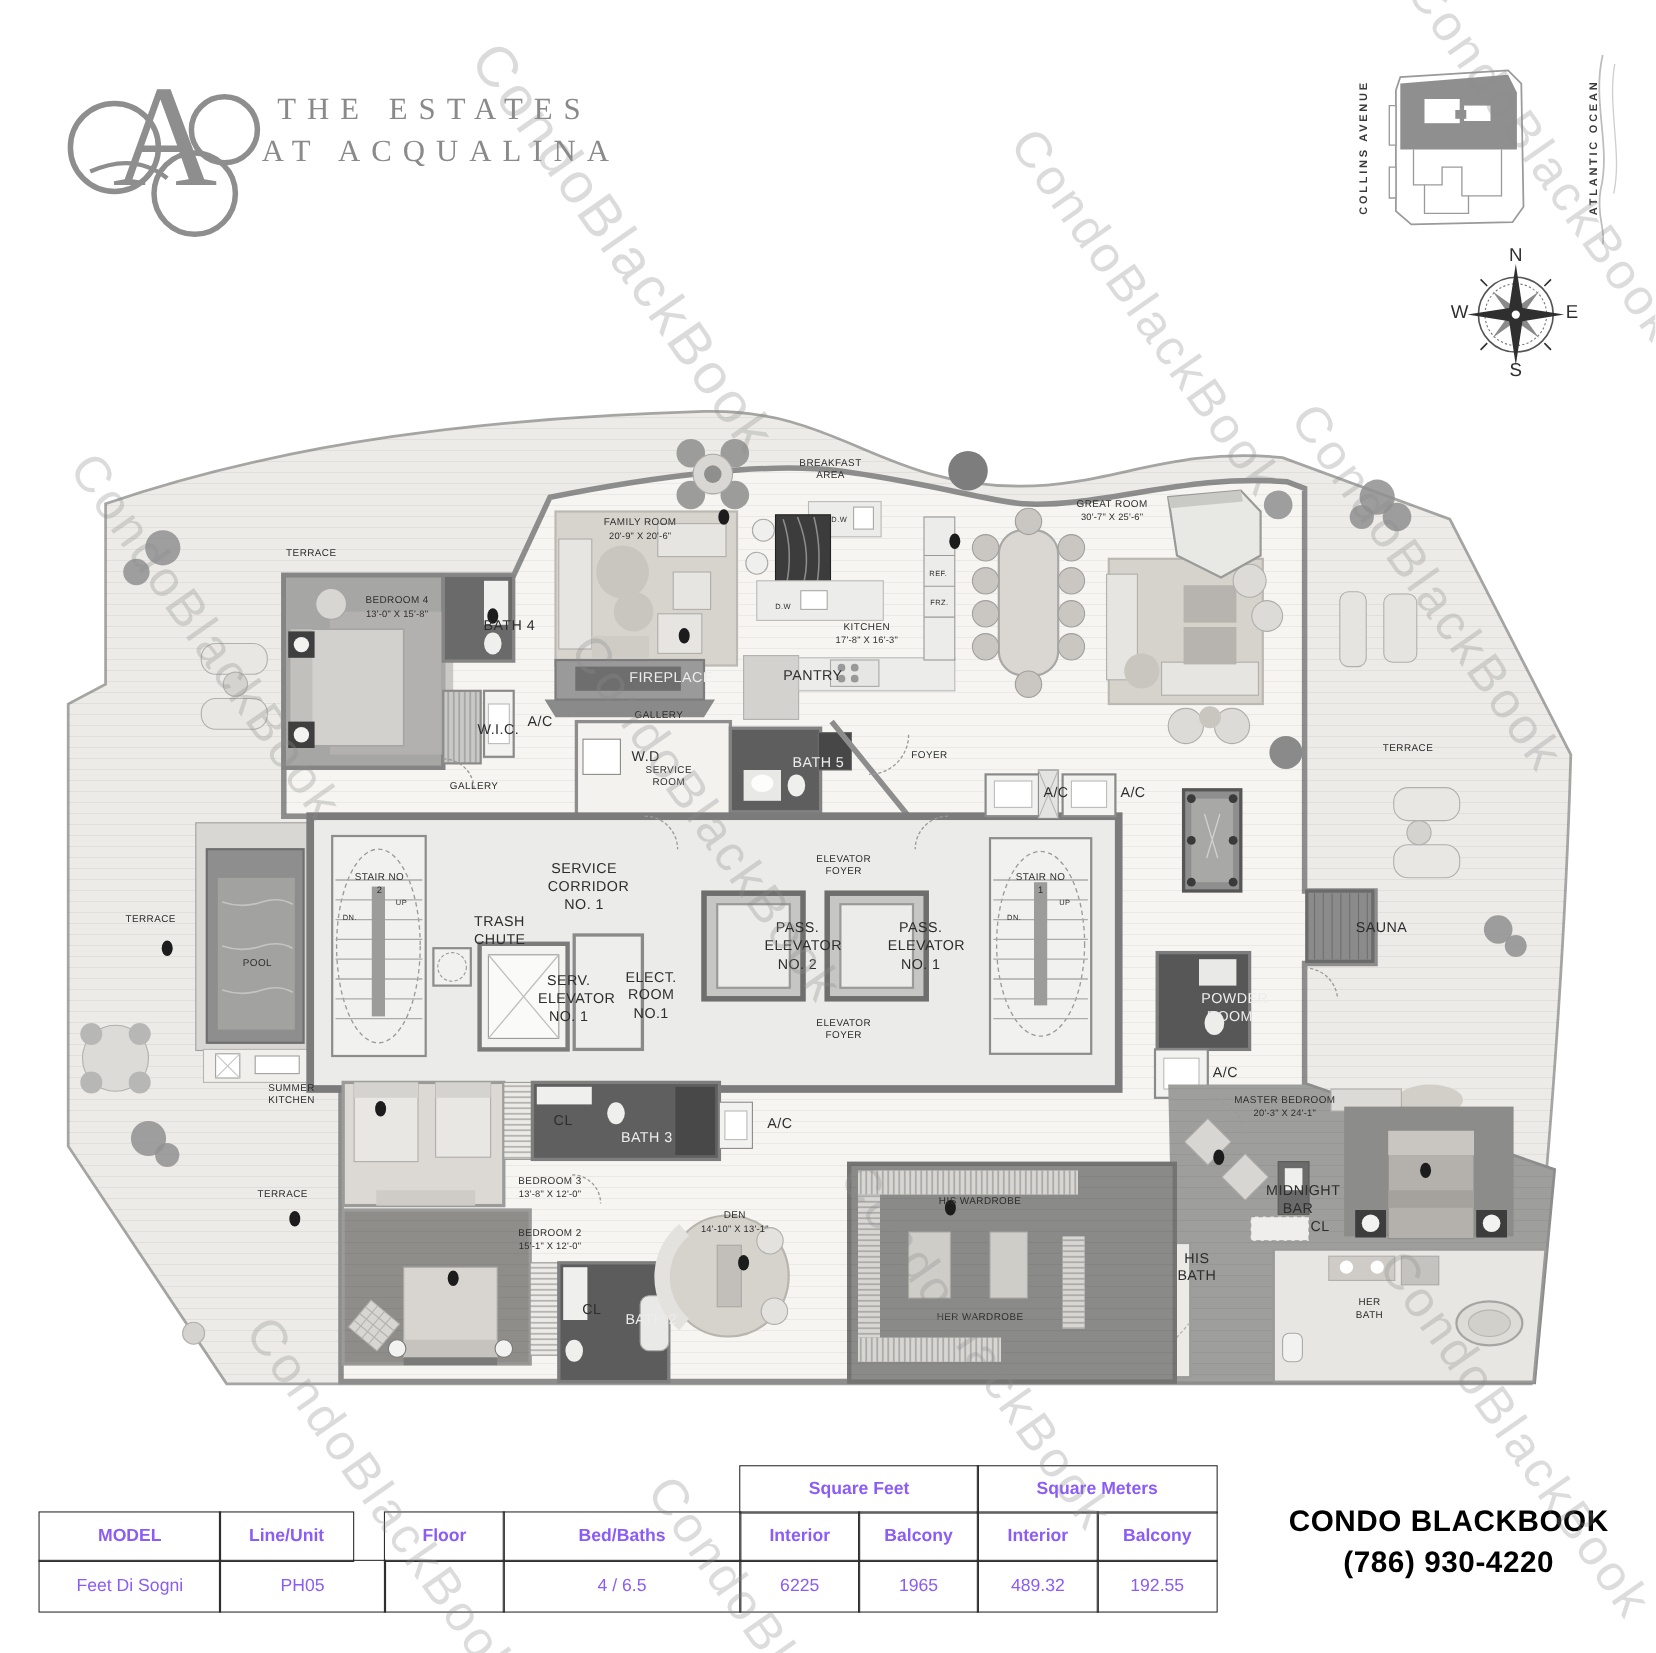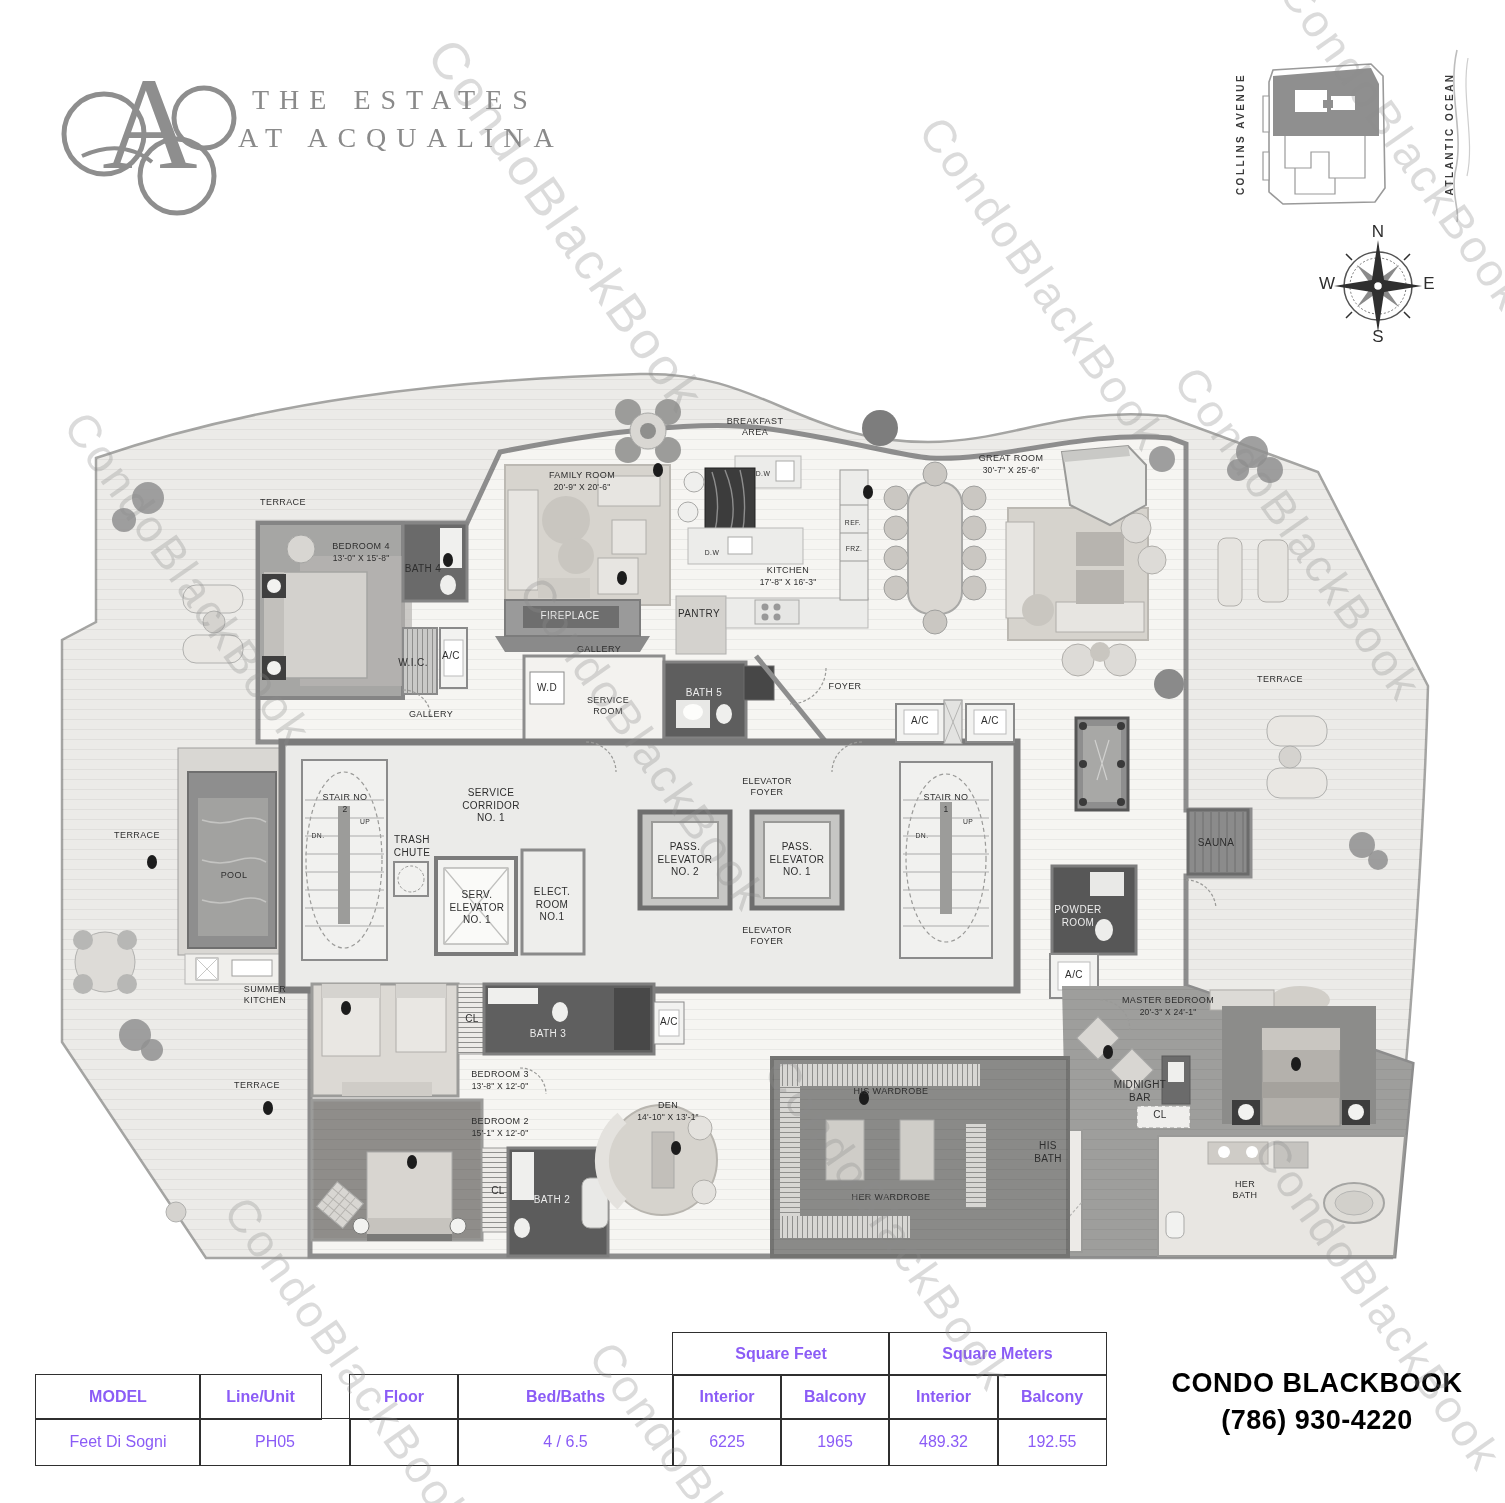--- a/index.html
+++ b/index.html
@@ -13,21 +13,21 @@
   .logoline{position:absolute;font-family:"Liberation Serif",serif;color:#8a8a8a;
       font-size:28px;letter-spacing:10px;z-index:3;white-space:nowrap;}
   
   .kp{position:absolute;font-size:10px;font-weight:bold;letter-spacing:2.5px;color:#3a3a3a;
       transform:translate(-50%,-50%) rotate(-90deg);white-space:nowrap;z-index:3;}
   .cp{position:absolute;font-size:17px;color:#2e2e2e;transform:translate(-50%,-50%);z-index:3;}
   
   .pl{position:absolute;transform:translate(-50%,-50%);font-size:9px;line-height:1.25;
       color:#2e2e2e;letter-spacing:.4px;text-align:center;z-index:6;white-space:nowrap;}
   .pl .d{display:block;font-size:8.5px;letter-spacing:.2px;margin-top:1px;}
-  .pl.sm{font-size:10px;}
+  .pl.sm{font-size:13px;margin-left:40px;}
   .pl.xs{font-size:6.8px;}
   .pl.wrap{white-space:normal;}
   .pl.light{color:#ececec;}
   
   .cell{position:absolute;border:1.6px solid #2f2f2f;box-sizing:border-box;display:flex;
         align-items:center;justify-content:center;font-size:16px;color:#8b5cf6;z-index:4;
         background:transparent;}
   .cell.hd{font-weight:bold;}
   .contact{position:absolute;left:1128px;top:1368px;width:378px;text-align:center;z-index:6;}
   .contact .cname{font-size:27px;font-weight:bold;letter-spacing:.5px;color:#000;}

